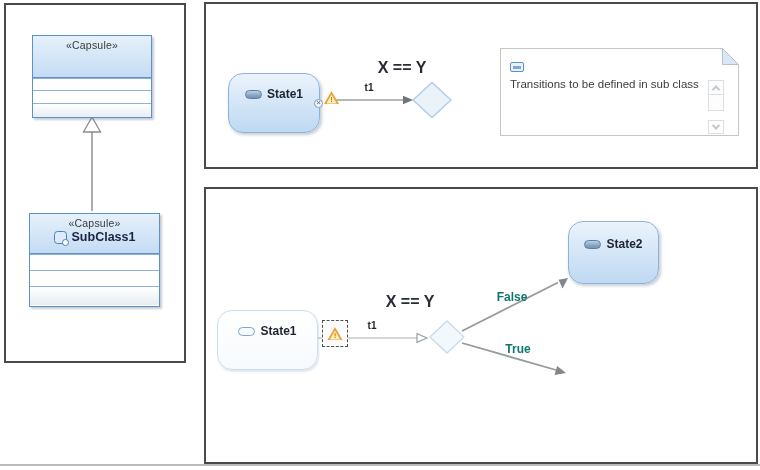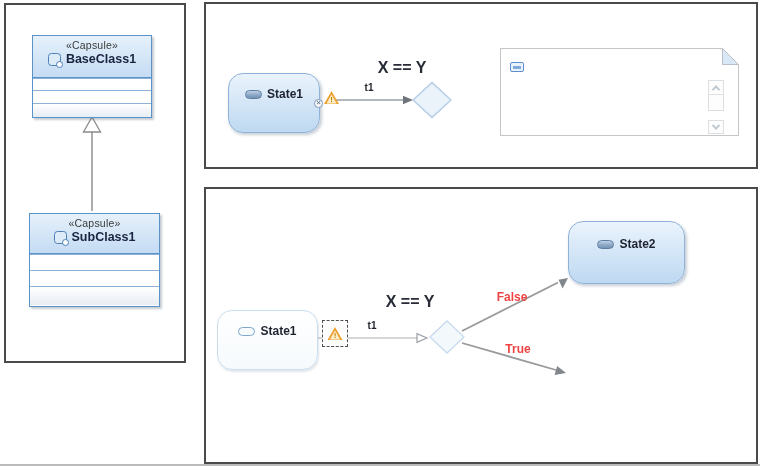--- a/index.html
+++ b/index.html
@@ -64,21 +64,21 @@
     position:absolute; width:9px; height:9px; border-radius:50%;
     background:#ffffff; border:1.2px solid #7b98b8;
     font-size:8px; line-height:6.5px; text-align:center; color:#6e8095; font-weight:bold;
   }
   .sel-box { position:absolute; border:1.4px dashed #4f4f4f; background:#fdfdfd; }
 
   
   .flabel { position:absolute; text-align:center; font-weight:bold; color:#23262e; }
   .flabel.t1 { font-size:10px; }
   .flabel.guard { font-size:16px; color:#272b36; }
-  .flabel.branch { font-size:12px; font-weight:600; color:#ef4444; }
+  .flabel.branch { font-size:12px; font-weight:600; color:#0f766e; }
 
   
   .note {
     position:absolute; background:#ffffff; border:1px solid #c6c6c6;
     clip-path:polygon(0 0, calc(100% - 17px) 0, 100% 17px, 100% 100%, 0 100%);
     box-shadow:2px 2px 3px rgba(0,0,0,.12);
   }
   .note-fold { position:absolute; top:0; right:0; width:17px; height:17px; }
   .note-icon { position:absolute; left:9px; top:13px; width:14px; height:10px; border:1.2px solid #5b8fd0; border-radius:2px; background:#eaf2fc; }
   .note-icon .bar { position:absolute; left:2px; top:3px; width:8px; height:3px; background:#7fa9dd; }
@@ -99,27 +99,20 @@
 
   <div class="panel panel-left">
     <svg class="layer" width="178" height="356" viewBox="0 0 178 356">
       <line x1="86" y1="127" x2="86" y2="206" stroke="#8a8a8a" stroke-width="1.4"></line>
       <polygon points="86,112 94.5,127 77.5,127" fill="#ffffff" stroke="#8a8a8a" stroke-width="1.3"></polygon>
     </svg>
 
     <div class="class-box" style="left:26px; top:30px; width:120px; height:83px;">
       <div class="hdr" style="height:42px;">
         <div class="stereo">«Capsule»</div>
-        <div class="cls-name-row">
-          <span class="cap-icon">
-              <span class="body"></span>
-              <span class="port"></span>
-            </span>
-          <span class="cls-name">BaseClass1</span>
-        </div>
       </div>
       <div class="comp" style="height:12px;"></div>
       <div class="comp" style="height:13px;"></div>
       <div class="comp last" style="height:14px;"></div>
     </div>
 
     <div class="class-box" style="left:23px; top:208px; width:131px; height:94px;">
       <div class="hdr" style="height:40px;">
         <div class="stereo">«Capsule»</div>
         <div class="cls-name-row">
@@ -158,20 +151,21 @@
       <span class="bang">!</span>
     </div>
 
     <div class="flabel t1" style="left:146px; top:78px; width:34px;">t1</div>
     <div class="flabel guard" style="left:158px; top:55px; width:76px;">X == Y</div>
 
     <div class="note" style="left:294px; top:44px; width:239px; height:88px;">
       <div class="note-icon">
           <span class="bar"></span>
         </div>
+      <div class="note-text">Transitions to be defined in sub class</div>
       <div class="scrollbar" style="left:207px; top:31px; width:16px; height:54px;">
         <div class="scroll-btn" style="top:0; height:15px;">
             <span class="chev up"></span>
           </div>
         <div class="scroll-thumb" style="top:14px; height:17px;"></div>
         <div class="scroll-btn" style="top:40px; height:14px;">
             <span class="chev down"></span>
           </div>
       </div>
     </div>
@@ -204,21 +198,21 @@
           <span class="tri-in"></span>
         <span class="bang">!</span>
       </div>
     </div>
 
     <div class="flabel t1" style="left:150px; top:131px; width:32px;">t1</div>
     <div class="flabel guard" style="left:165px; top:104px; width:78px;">X == Y</div>
     <div class="flabel branch" style="left:284px; top:101px; width:44px;">False</div>
     <div class="flabel branch" style="left:292px; top:153px; width:40px;">True</div>
 
-    <div class="state" style="left:362px; top:32px; width:117px; height:63px;">
+    <div class="state" style="left:362px; top:32px; width:91px; height:63px;">
       <div class="state-content" style="margin-top:15px;">
         <span class="state-pill"></span>
         <span class="state-label">State2</span>
       </div>
     </div>
 
   </div>
 
   <div class="bottom-edge"></div>
 </div>

